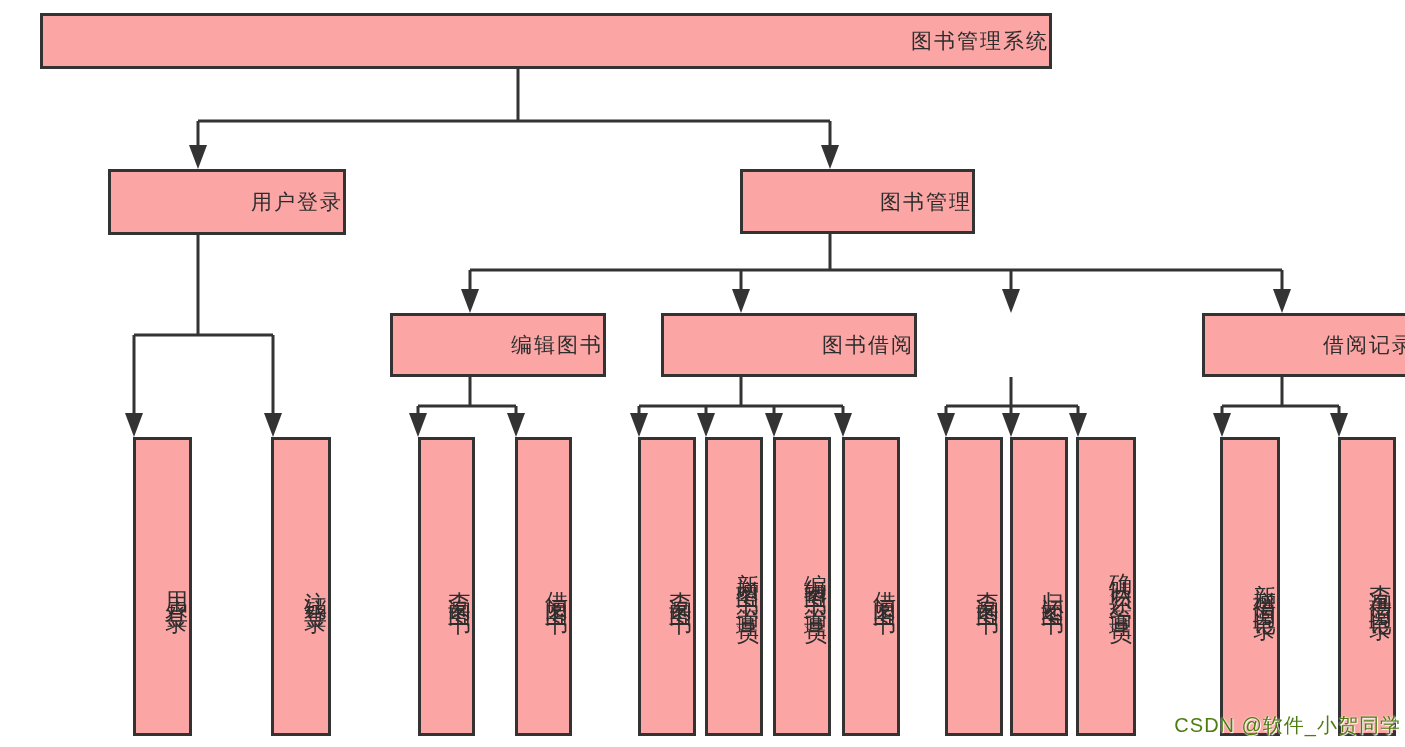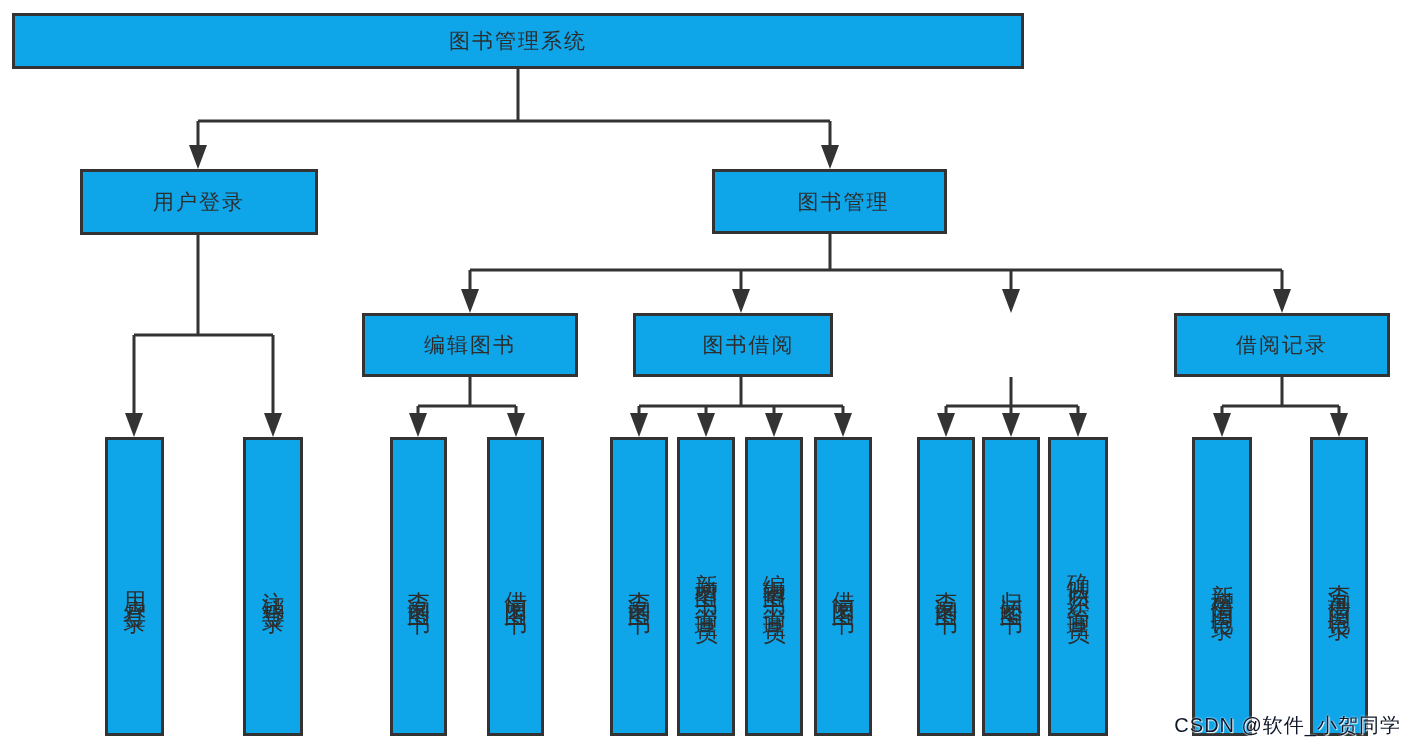--- a/index.html
+++ b/index.html
@@ -8,45 +8,46 @@
     background:#ffffff;
     position:relative;
     overflow:hidden;
     font-family:"Liberation Sans", sans-serif;
   }
   #stage { position:absolute; left:0; top:0; width:1405px; height:747px; }
   svg.connectors { position:absolute; left:0; top:0; }
   .node {
     position:absolute;
     box-sizing:border-box;
-    background:#0ea5e9;
+    background:#fca5a5;
     border:3px solid #333333;
     display:flex;
     align-items:center;
-    justify-content:center;
+    justify-content:flex-end;
     color:#2d2d2d;
     font-size:21px;
     letter-spacing:2px;
     text-align:center;
+    margin-left:28px;
   }
   .node.vert { font-size:23px; letter-spacing:0; }
   .node.vert .vtext {
     writing-mode:vertical-rl;
     text-orientation:mixed;
     letter-spacing:7px;
     line-height:1.1;
     white-space:nowrap;
   }
   .watermark {
     position:absolute;
     top:712px;
     right:4px;
     font-size:20px;
     letter-spacing:1px;
-    color:#0f172a;
+    color:#4d7c0f;
     text-shadow:0 0 2px #ffffff, 1px 1px 1px #ffffff;
     white-space:nowrap;
   }
 </style>
 </head>
 <body>
 
 <div id="stage">
 
   <svg class="connectors" width="1405" height="747" viewBox="0 0 1405 747">
@@ -89,21 +90,21 @@
   <div class="node" style="left:80px; top:169px; width:238px; height:66px;">
     <span>用户登录</span>
   </div>
   <div class="node" style="left:712px; top:169px; width:235px; height:65px;padding-left:28px;">
     <span>图书管理</span>
   </div>
 
   <div class="node" style="left:362px; top:313px; width:216px; height:64px;">
     <span>编辑图书</span>
   </div>
-  <div class="node" style="left:633px; top:313px; width:200px; height:64px;padding-left:31px;">
+  <div class="node" style="left:633px; top:313px; width:256px; height:64px;padding-left:31px;">
     <span>图书借阅</span>
   </div>
   <div class="node" style="left:1174px; top:313px; width:216px; height:64px;">
     <span>借阅记录</span>
   </div>
 
   <div class="node vert" style="left:105px; top:437px; width:59px; height:299px;">
     <span class="vtext">用户登录</span>
   </div>
   <div class="node vert" style="left:243px; top:437px; width:60px; height:299px;">

